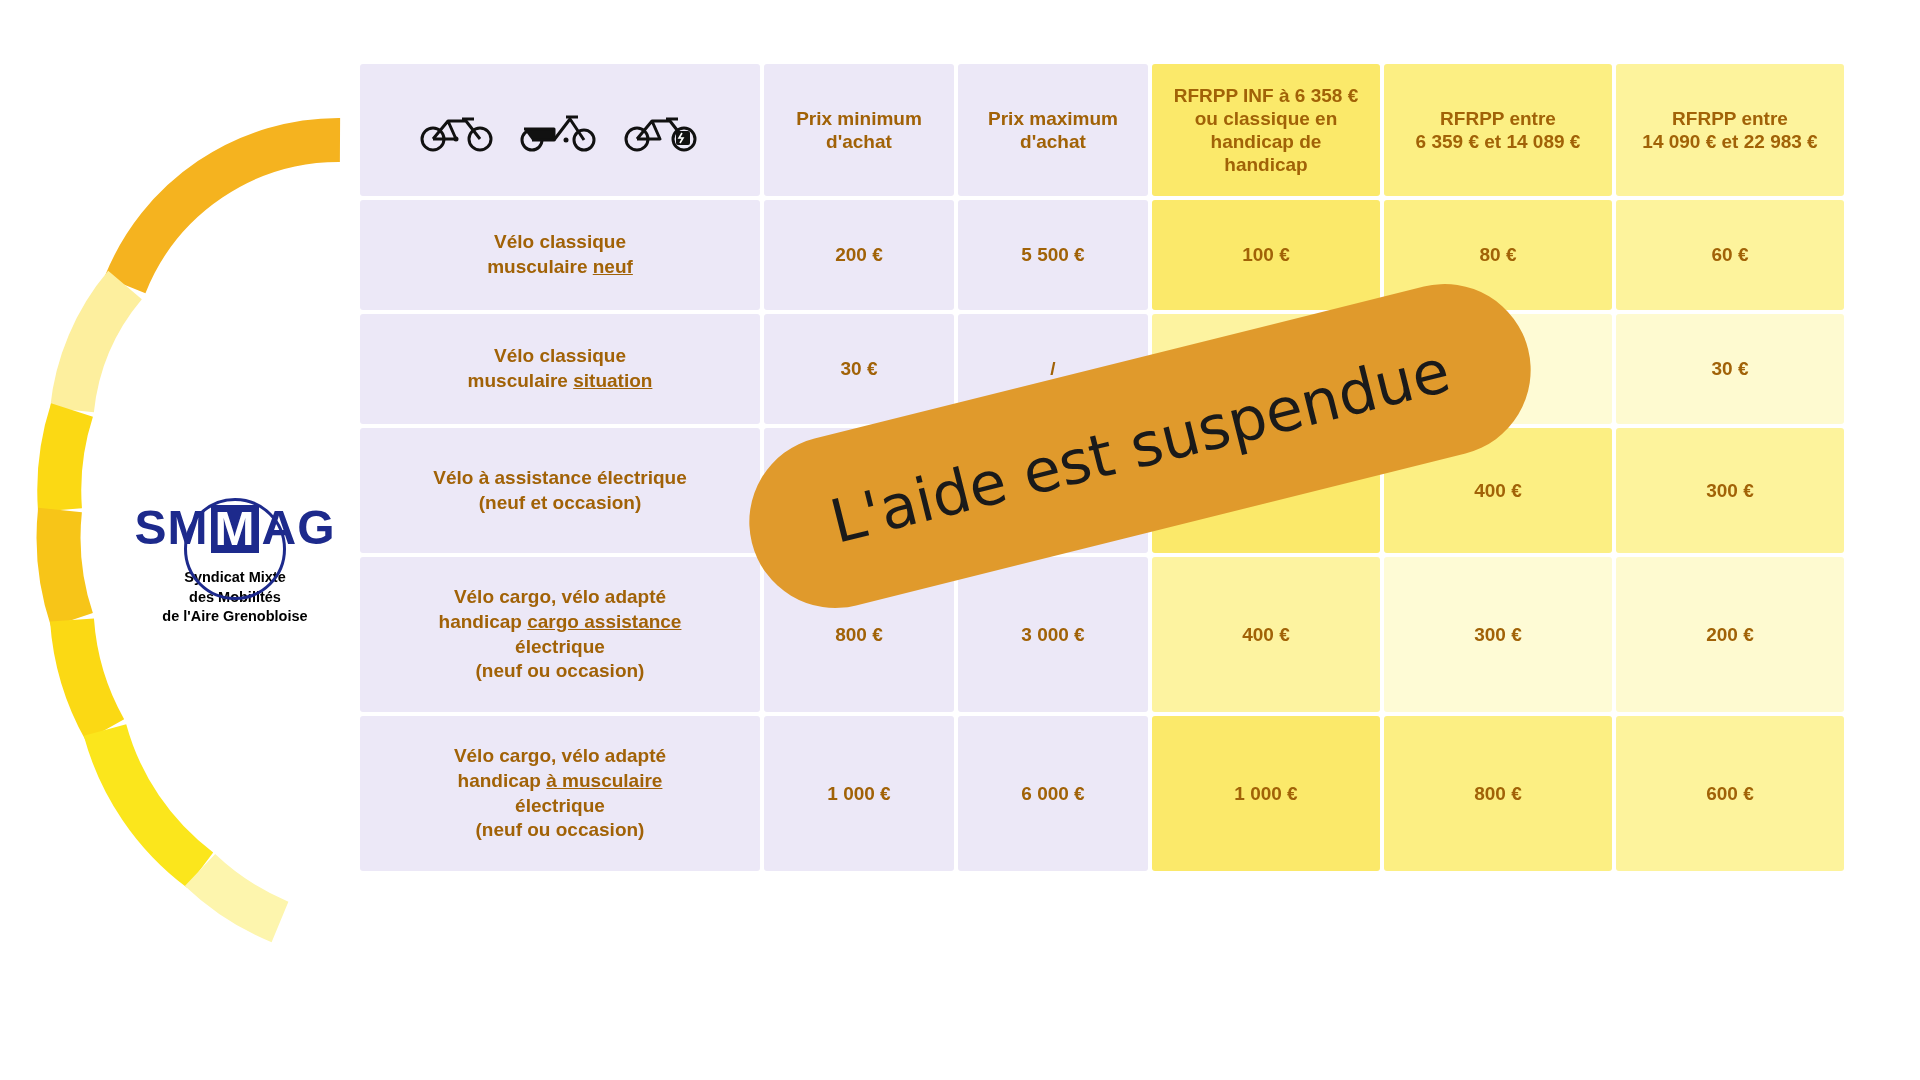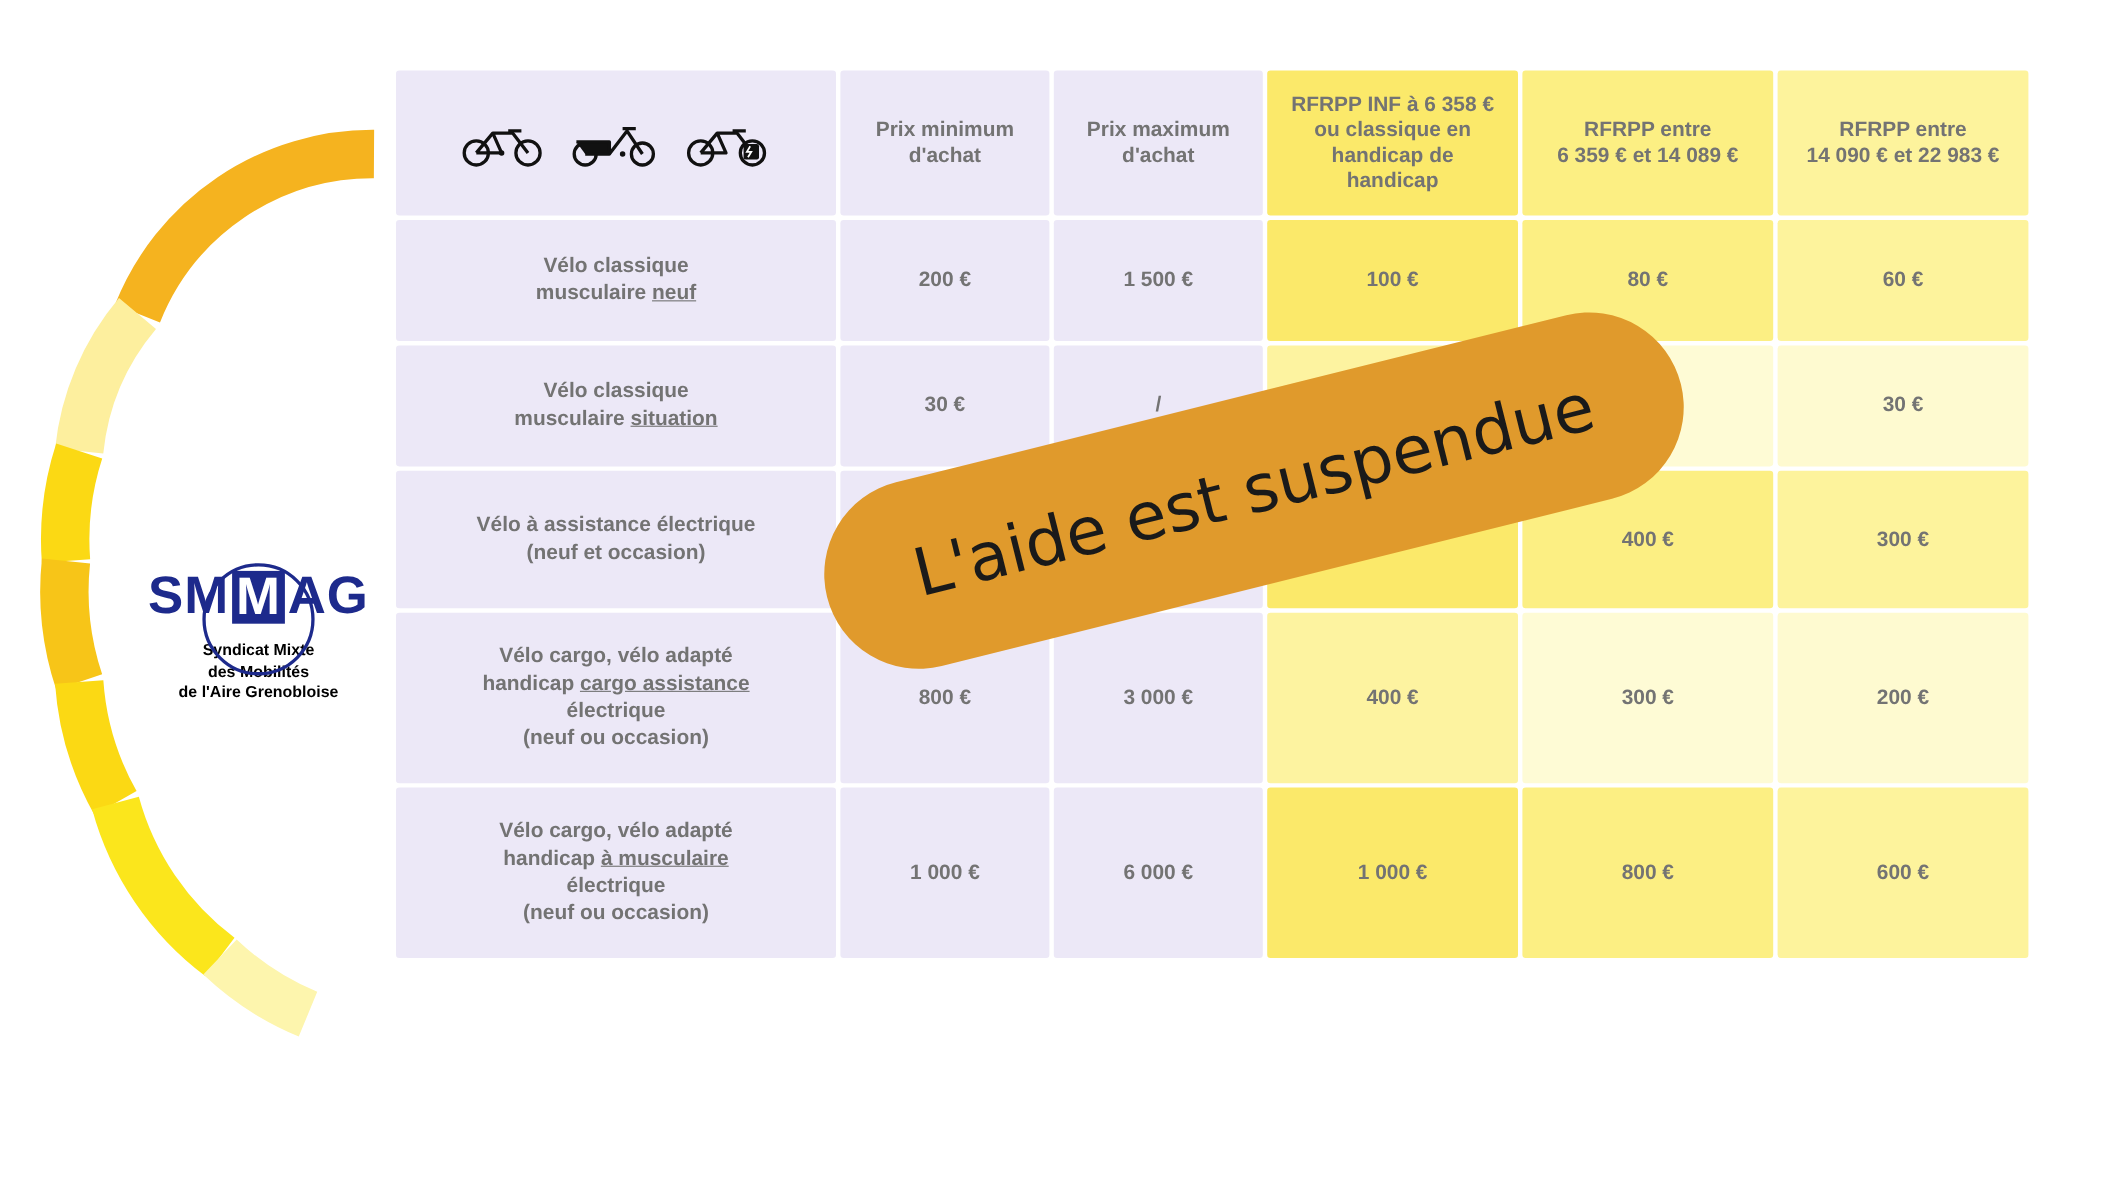--- a/index.html
+++ b/index.html
@@ -26,21 +26,21 @@
     top: 110px;
     width: 420px;
     height: 880px;
     pointer-events: none;
   }
 
   
   .logo-block {
     position: absolute;
     left: 120px;
-    top: 518px;
+    top: 504px;
     width: 230px;
     text-align: center;
     color: #1a2a8f;
   }
   .logo-word {
     font-size: 48px;
     font-weight: bold;
     letter-spacing: 1px;
     color: #1d2a8c;
     line-height: 1;
@@ -89,21 +89,21 @@
     width: 1480px;
     table-layout: fixed;
   }
   table.aid-table th,
   table.aid-table td {
     padding: 6px 8px;
     text-align: center;
     vertical-align: middle;
     font-size: 19px;
     font-weight: bold;
-    color: #737373;
+    color: #a16207;
     border-radius: 3px;
   }
 
   
   col.c-label { width: 400px; }
   col.c-num   { width: 190px; }
   col.c-rf    { width: 228px; }
 
   
   thead th {
@@ -281,21 +281,21 @@
           </th>
         </tr>
       </thead>
       <tbody>
         <tr class="row-h1">
           <td class="lab">
             <div>Vélo classique</div>
             <div><span>musculaire </span><span class="u">neuf</span></div>
           </td>
           <td class="price">200 €</td>
-          <td class="price">1 500 €</td>
+          <td class="price">5 500 €</td>
           <td class="rf1">100 €</td>
           <td class="rf2">80 €</td>
           <td class="rf3">60 €</td>
         </tr>
 
         <tr class="row-h2 r-odd">
           <td class="lab">
             <div>Vélo classique</div>
             <div><span>musculaire </span><span class="u">situation</span></div>
           </td>

